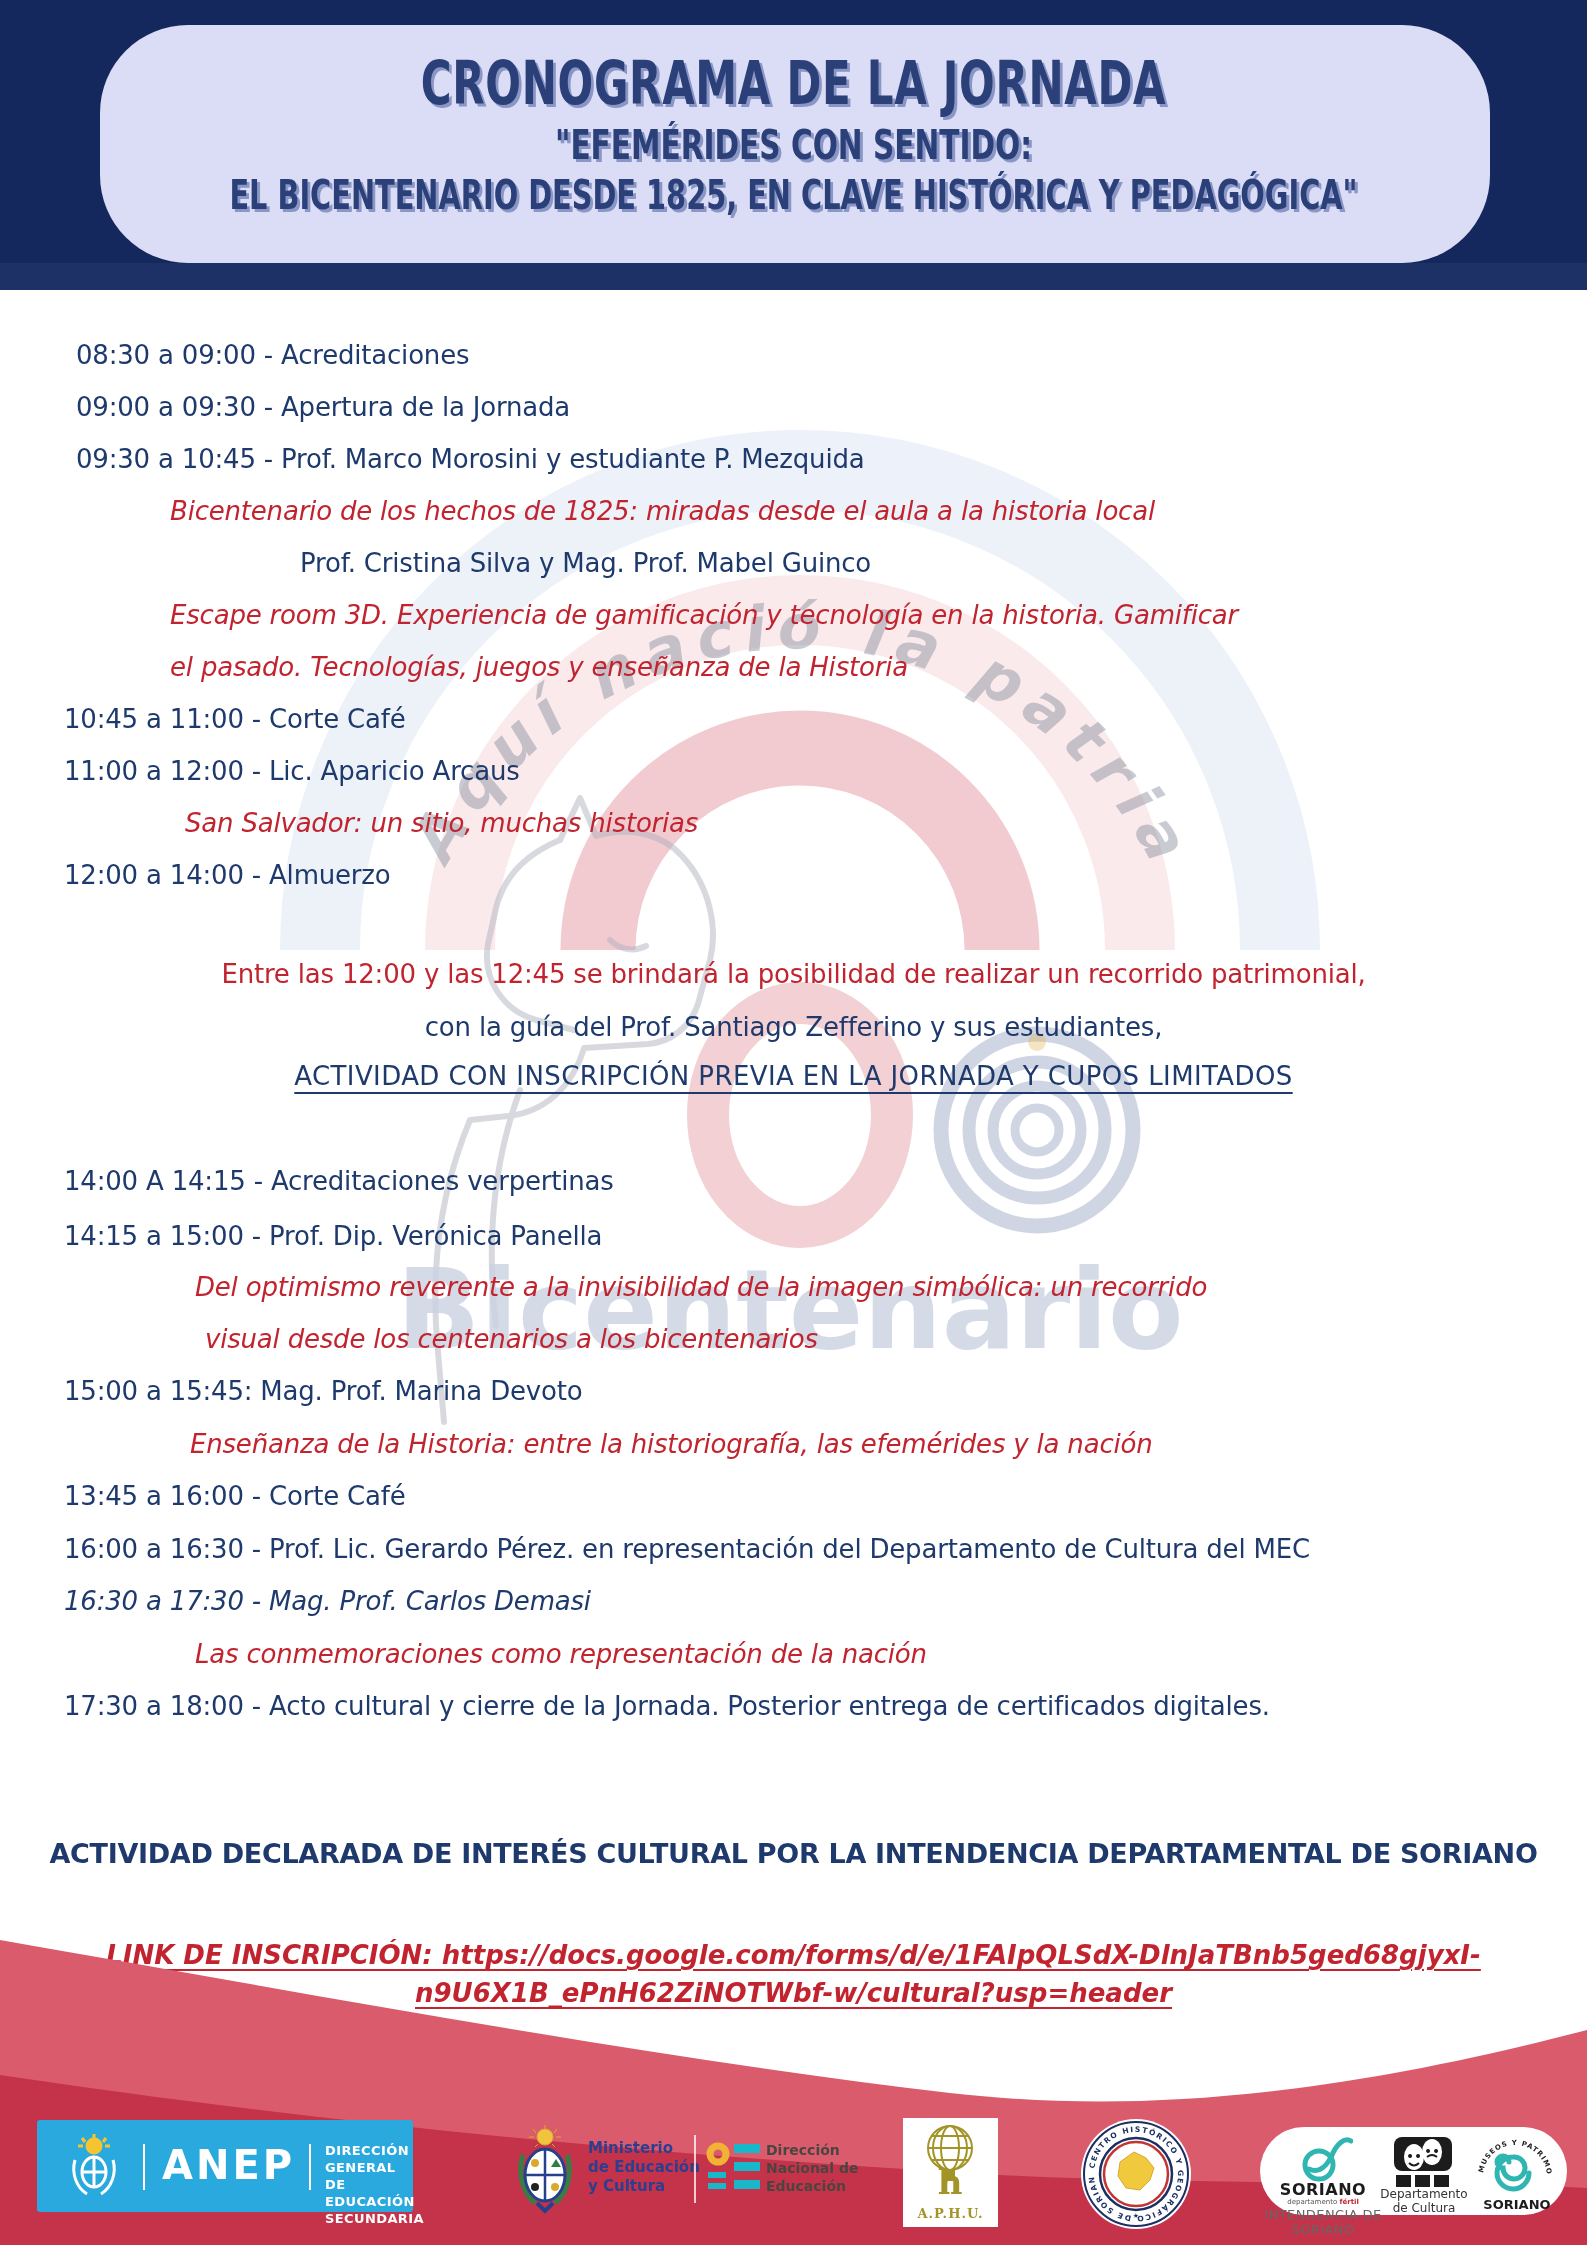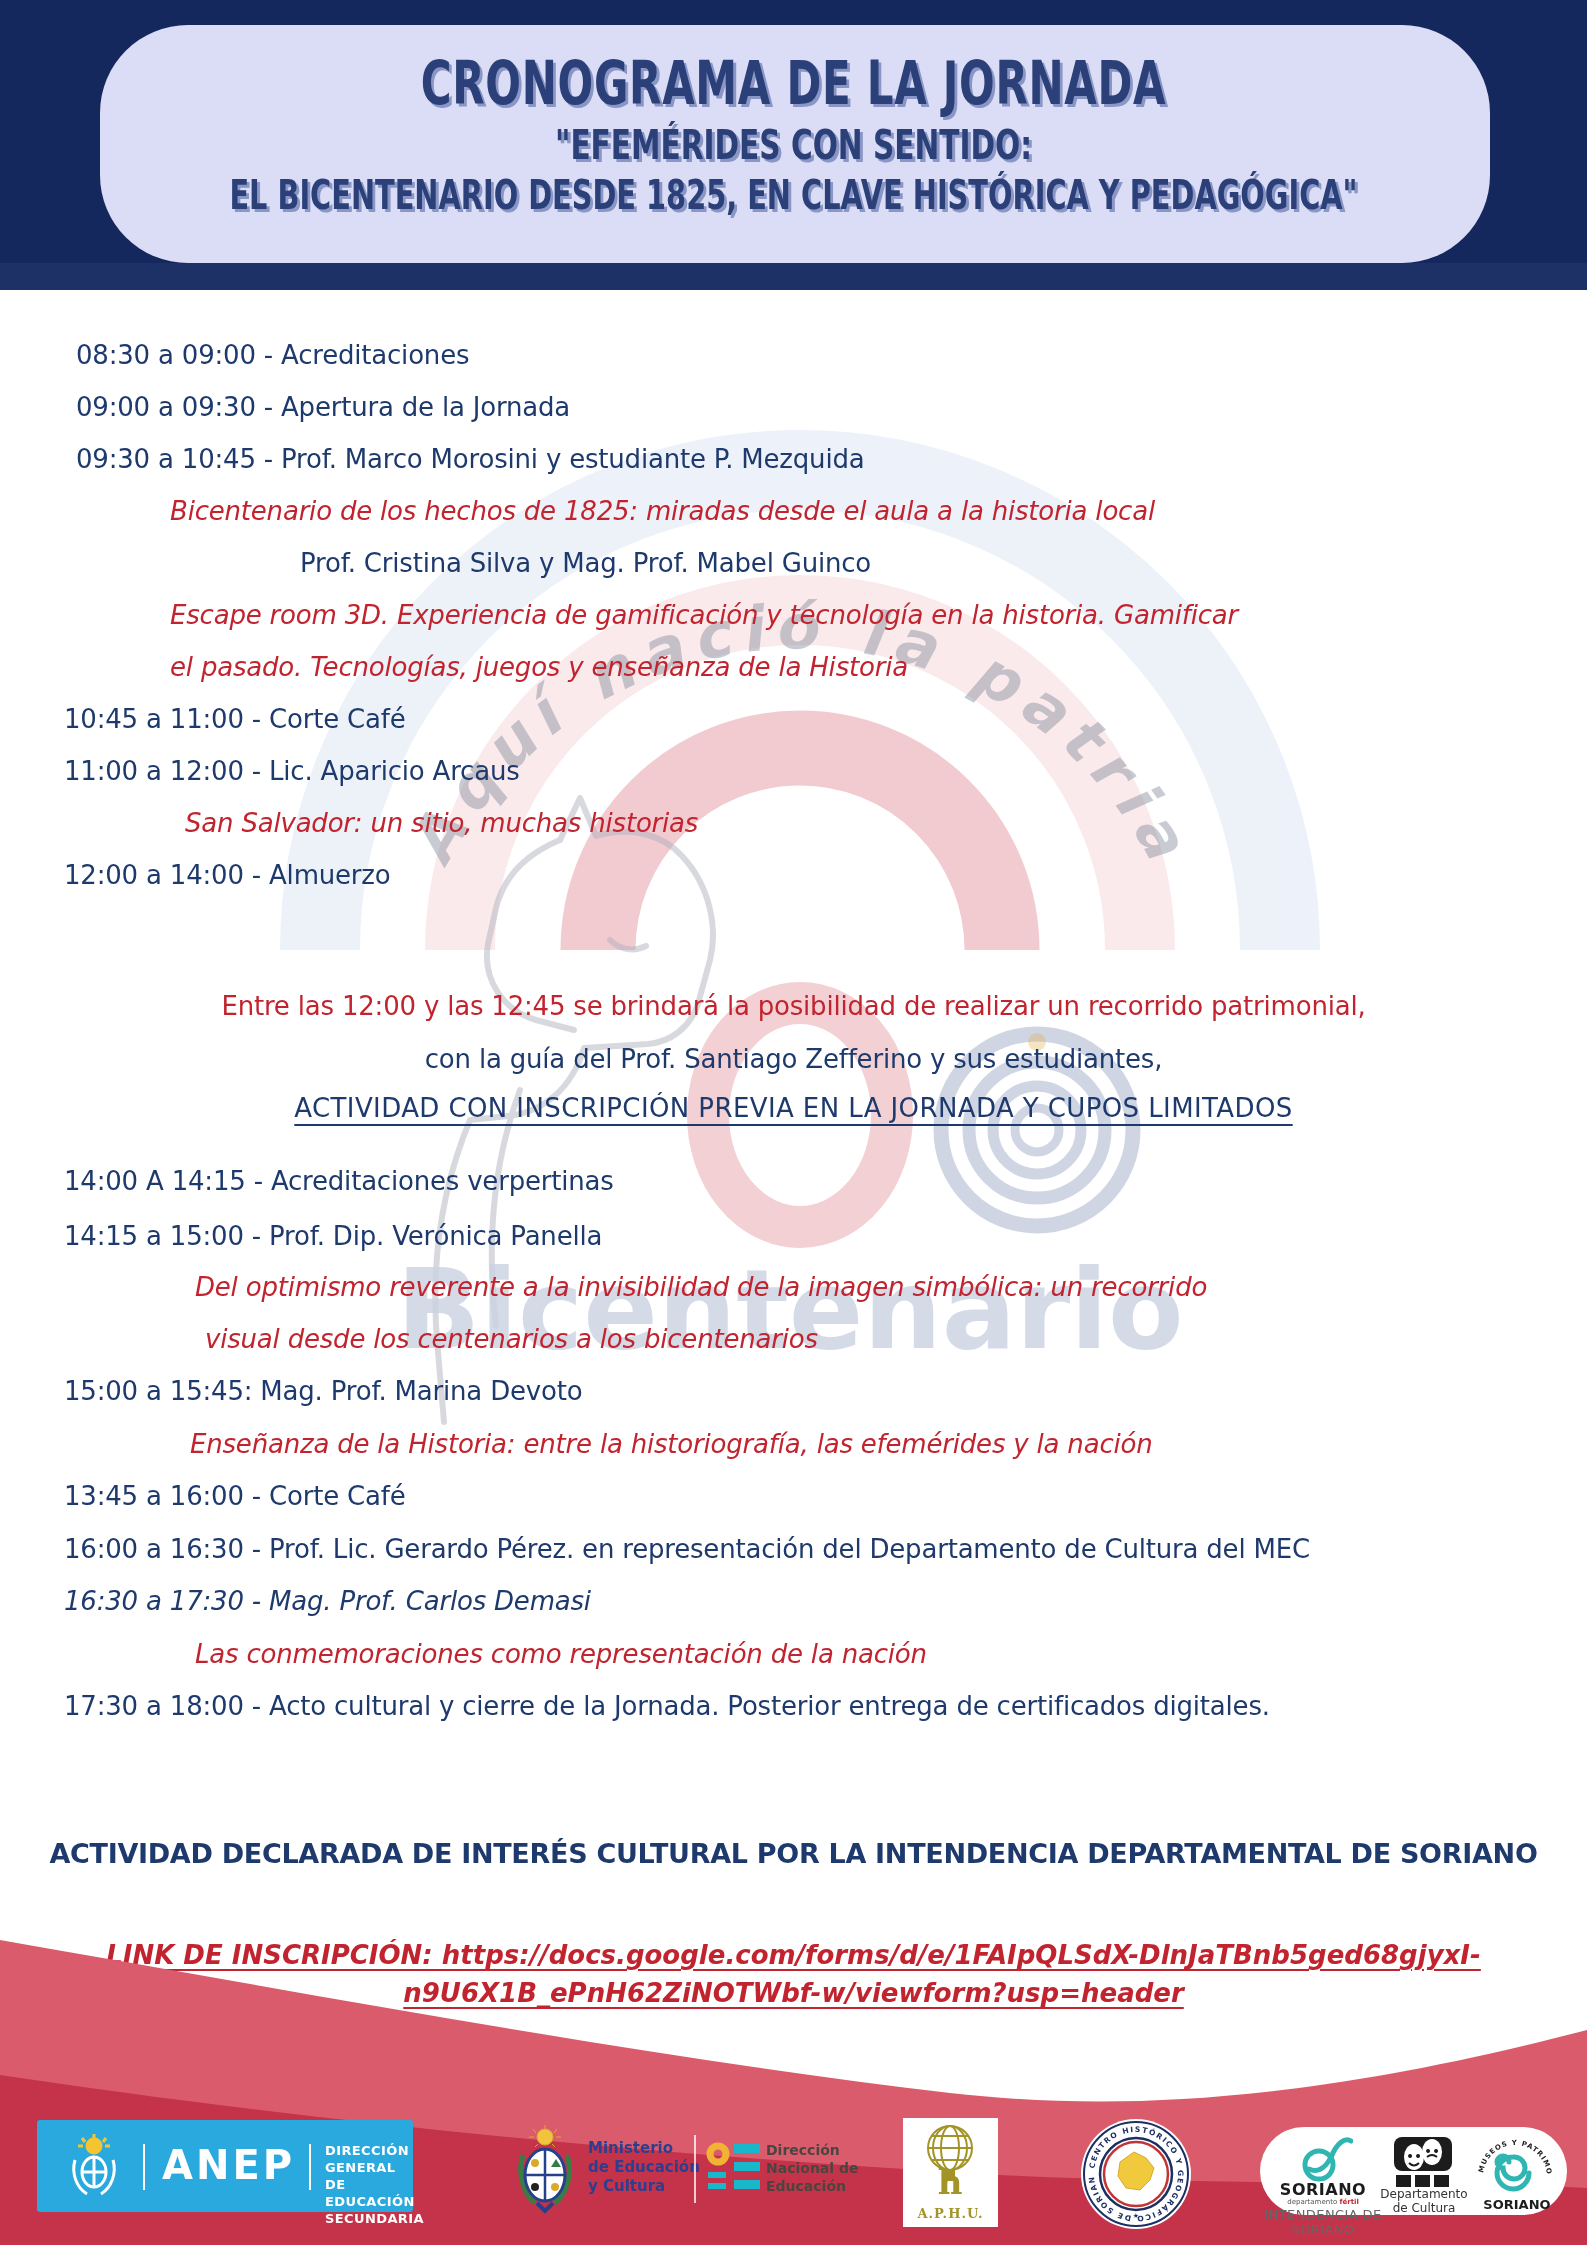--- a/index.html
+++ b/index.html
@@ -15,21 +15,21 @@
   #h-sub1{top:122px;font-size:40px;transform:scaleX(.74);}
   #h-sub2{top:172px;font-size:40px;transform:scaleX(.72);}
   
   #wm{position:absolute;left:0;top:300px;pointer-events:none;}
   #wm-big{font-weight:bold;}
   
   .ln{position:absolute;font-size:26px;line-height:34px;color:#1E3A6D;letter-spacing:-.2px;white-space:nowrap;}
   .red{color:#C1242F;font-style:italic;}
   .redu{color:#C1242F;}
   .ital{font-style:italic;}
-  .ctr{left:0;right:0;text-align:center;margin-top:32px;}
+  .ctr{left:0;right:0;text-align:center;}
   .und{text-decoration:underline;text-underline-offset:7px;text-decoration-thickness:2px;letter-spacing:.4px;}
   
   #declaration{position:absolute;top:1838px;left:0;right:0;text-align:center;color:#1E3A6D;
                font-weight:bold;font-size:27px;letter-spacing:-.3px;}
   #inscription{position:absolute;top:1936px;left:0;right:0;text-align:center;color:#C2242F;
                font-weight:bold;font-style:italic;font-size:26px;line-height:38px;}
   #inscription a{color:#C2242F;}
   #inscription .u{text-decoration:underline;text-underline-offset:5px;}
   
   #footer{position:absolute;left:0;top:1930px;width:1587px;height:315px;}
@@ -130,21 +130,21 @@
   <div class="ln" style="top:1532px;left:64px">16:00 a 16:30 - Prof. Lic. Gerardo Pérez. en representación del Departamento de Cultura del MEC</div>
   <div class="ln ital" style="top:1584px;left:64px">16:30 a 17:30 - Mag. Prof. Carlos Demasi</div>
   <div class="ln red" style="top:1637px;left:195px">Las conmemoraciones como representación de la nación</div>
   <div class="ln" style="top:1689px;left:64px">17:30 a 18:00 - Acto cultural y cierre de la Jornada. Posterior entrega de certificados digitales.</div>
 
   <div id="declaration">ACTIVIDAD DECLARADA DE INTERÉS CULTURAL POR LA INTENDENCIA DEPARTAMENTAL DE SORIANO</div>
 
   <div id="inscription">
     <a href="#" style="text-decoration:none;">
       <span class="u">LINK DE INSCRIPCIÓN: https://docs.google.com/forms/d/e/1FAIpQLSdX-DlnJaTBnb5ged68gjyxI-</span><br>
-      <span class="u">n9U6X1B_ePnH62ZiNOTWbf-w/viewform?usp=header</span>
+      <span class="u">n9U6X1B_ePnH62ZiNOTWbf-w/cultural?usp=header</span>
     </a>
   </div>
 
   <svg id="footer" width="1587" height="315" viewBox="0 0 1587 315">
     <path fill="#DA5C6C" d="M0,10 C300,62 650,128 950,163 C1110,181 1300,175 1587,100 L1587,315 L0,315 Z"></path>
     <path fill="#C43349" d="M0,145 C300,190 650,225 1000,245 C1230,256 1430,250 1587,258 L1587,315 L0,315 Z"></path>
   </svg>
 
   <div id="anep-box">
     <svg width="70" height="70" viewBox="0 0 70 70" style="position:absolute;left:22px;top:12px;">

